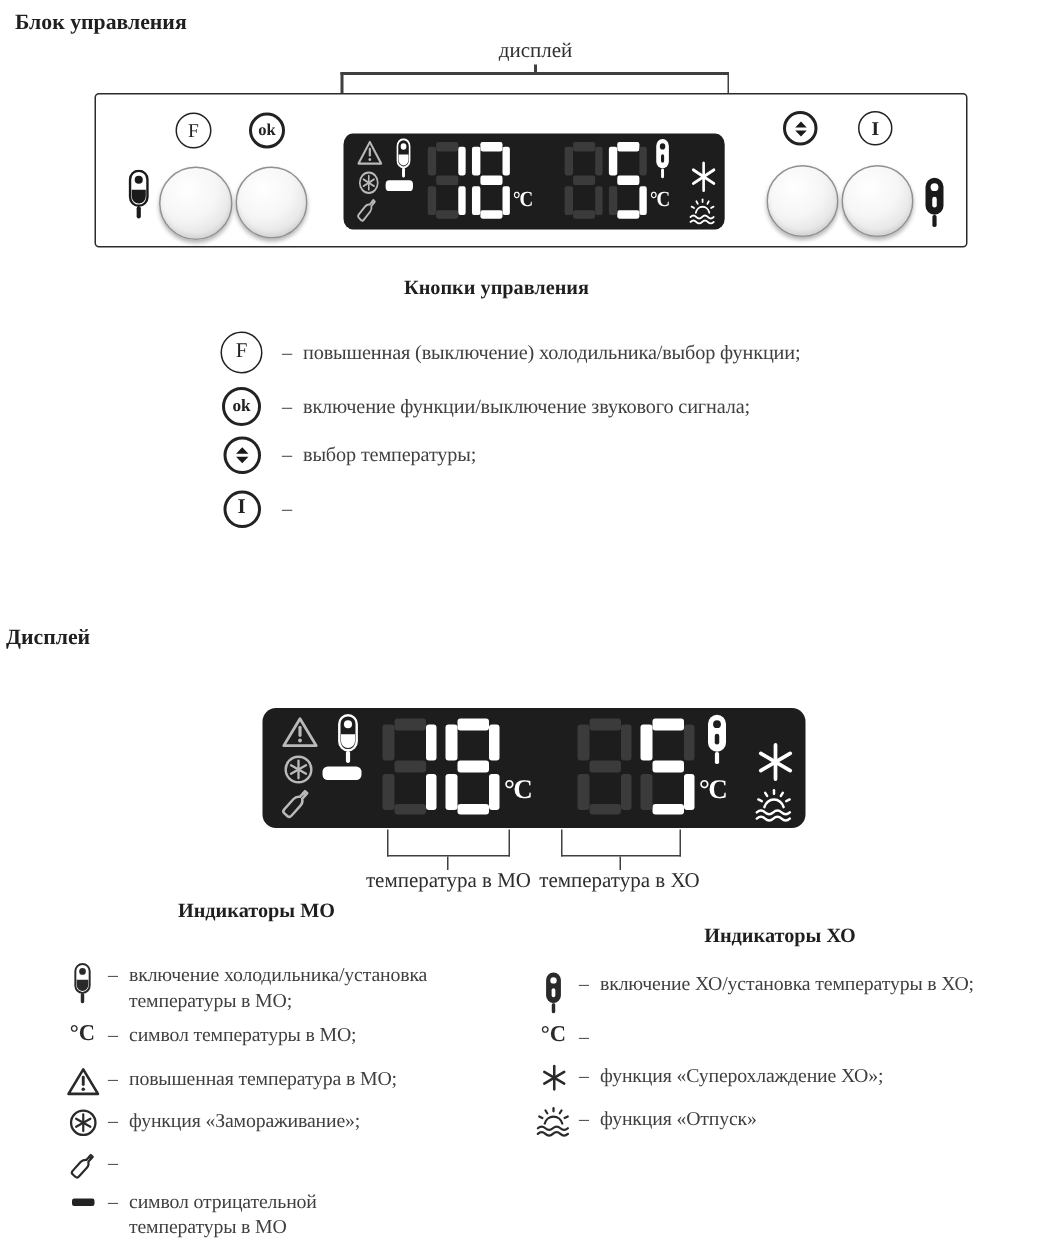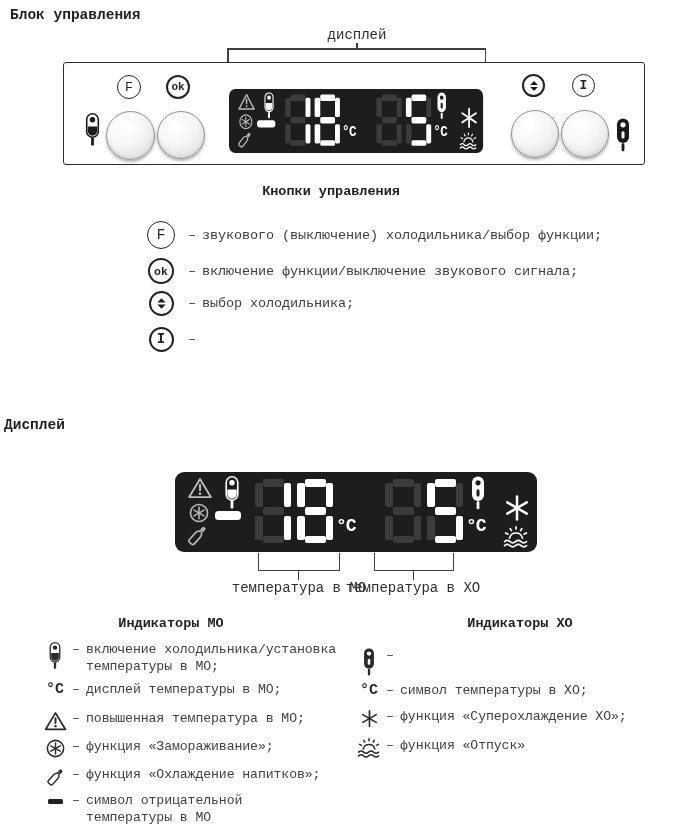--- a/index.html
+++ b/index.html
@@ -1,17 +1,17 @@
 <!DOCTYPE html>
 <html><head>
 <meta charset="utf-8">
 <style>
   html,body{margin:0;padding:0;background:#fff;}
   .page{position:relative;width:700px;height:835px;background:#fff;overflow:hidden;
-        font-family:Liberation Mono, monospace;color:#3f3f3f;}
+        font-family:Liberation Serif, serif;color:#3f3f3f;}
   .abs{position:absolute;}
   .h1{position:absolute;font-size:14.5px;font-weight:bold;color:#1f1f1f;white-space:nowrap;}
   .h2{position:absolute;font-size:13.5px;font-weight:bold;color:#1f1f1f;text-align:center;white-space:nowrap;}
   .lbl{position:absolute;font-size:14px;color:#2e2e2e;text-align:center;white-space:nowrap;}
   .line{position:absolute;background:#3f3f3f;}
 
   
   .panel{position:absolute;left:63px;top:62px;width:580px;height:101px;background:#fff;
          border:1.6px solid #2b2b2b;border-radius:3px;}
   .round-btn{position:absolute;border-radius:50%;
@@ -223,41 +223,41 @@
 
   <div class="h2" style="left:231px;top:184px;width:200px">Кнопки управления</div>
 
   <div class="leg-row" style="top:220px">
     <div class="leg-icon">
         <div class="circle-label" style="position:static;width:28px;height:28px;border-width:1.6px;font-size:14px">
           <span>F</span>
         </div>
       </div>
     <div class="dash">–</div>
-    <div class="leg-text">звукового (выключение) холодильника/выбор функции;</div>
+    <div class="leg-text">повышенная (выключение) холодильника/выбор функции;</div>
   </div>
   <div class="leg-row" style="top:256px">
     <div class="leg-icon">
         <div class="circle-label thick" style="position:static;width:26px;height:26px;font-size:11.5px;font-weight:bold">
           <span>ok</span>
         </div>
       </div>
     <div class="dash">–</div>
     <div class="leg-text">включение функции/выключение звукового сигнала;</div>
   </div>
   <div class="leg-row" style="top:288px">
     <div class="leg-icon">
         <div class="circle-label thick" style="position:static;width:25px;height:25px">
       <svg class="icon" style="width:15px;height:15px;color:#1a1a1a">
             <use href="#updown"></use>
           </svg>
     </div>
       </div>
     <div class="dash">–</div>
-    <div class="leg-text">выбор холодильника;</div>
+    <div class="leg-text">выбор температуры;</div>
   </div>
   <div class="leg-row" style="top:324px">
     <div class="leg-icon">
         <div class="circle-label" style="position:static;width:25px;height:25px;border-width:2px;font-size:14px;font-weight:600">
           <span>I</span>
         </div>
       </div>
     <div class="dash">–</div>
   </div>
 
@@ -331,38 +331,38 @@
   <div class="line" style="left:257.5px;top:569.5px;width:82.5px;height:1.5px"></div>
   <div class="line" style="left:297.5px;top:571px;width:1.5px;height:9px"></div>
   <div class="line" style="left:373.5px;top:553px;width:1.5px;height:18px"></div>
   <div class="line" style="left:452.5px;top:553px;width:1.5px;height:18px"></div>
   <div class="line" style="left:373.5px;top:569.5px;width:80.5px;height:1.5px"></div>
   <div class="line" style="left:412.5px;top:571px;width:1.5px;height:9px"></div>
 
   <div class="lbl" style="left:313px;top:580px;width:200px">температура в ХО</div>
   <div class="lbl" style="left:199px;top:580px;width:200px">температура в МО</div>
 
-  <div class="h2" style="left:71px;top:616px;width:200px">Индикаторы МО</div>
+  <div class="h2" style="left:71px;top:599px;width:200px">Индикаторы МО</div>
 
   <div class="ind-row" style="left:38px;top:642px">
     <div class="ind-icon">
         <svg class="icon" style="width:12px;height:28px">
           <use href="#thermo-outline"></use>
         </svg>
       </div>
     <div class="ind-dash">–</div>
     <div class="ind-text">включение холодильника/установка
 температуры в МО;</div>
   </div>
   <div class="ind-row" style="left:38px;top:682px">
     <div class="ind-icon">
         <span class="celsius">°C</span>
       </div>
     <div class="ind-dash">–</div>
-    <div class="ind-text">дисплей температуры в МО;</div>
+    <div class="ind-text">символ температуры в МО;</div>
   </div>
   <div class="ind-row" style="left:38px;top:711px">
     <div class="ind-icon">
         <svg class="icon" style="width:23px;height:20px">
           <use href="#warn-tri"></use>
         </svg>
       </div>
     <div class="ind-dash">–</div>
     <div class="ind-text">повышенная температура в МО;</div>
   </div>
@@ -375,47 +375,46 @@
     <div class="ind-dash">–</div>
     <div class="ind-text">функция «Замораживание»;</div>
   </div>
   <div class="ind-row" style="left:38px;top:767px">
     <div class="ind-icon">
         <svg class="icon" style="width:24px;height:21px">
           <use href="#bottle"></use>
         </svg>
       </div>
     <div class="ind-dash">–</div>
-    <div class="ind-text">функция «Охлаждение напитков»;</div>
   </div>
   <div class="ind-row" style="left:38px;top:793px">
     <div class="ind-icon">
         <span class="minus-glyph"></span>
       </div>
     <div class="ind-dash">–</div>
     <div class="ind-text">символ отрицательной
 температуры в МО</div>
   </div>
 
   <div class="h2" style="left:420px;top:616px;width:200px">Индикаторы ХО</div>
 
   <div class="ind-row" style="left:352px;top:648px">
     <div class="ind-icon">
         <svg class="icon" style="width:12px;height:28px">
           <use href="#thermo-solid"></use>
         </svg>
       </div>
     <div class="ind-dash">–</div>
+    <div class="ind-text">включение ХО/установка температуры в ХО;</div>
   </div>
   <div class="ind-row" style="left:352px;top:683px">
     <div class="ind-icon">
         <span class="celsius">°C</span>
       </div>
     <div class="ind-dash">–</div>
-    <div class="ind-text">символ температуры в ХО;</div>
   </div>
   <div class="ind-row" style="left:352px;top:709px">
     <div class="ind-icon">
         <svg class="icon" style="width:19px;height:19px">
           <use href="#asterisk6"></use>
         </svg>
       </div>
     <div class="ind-dash">–</div>
     <div class="ind-text">функция «Суперохлаждение ХО»;</div>
   </div>

